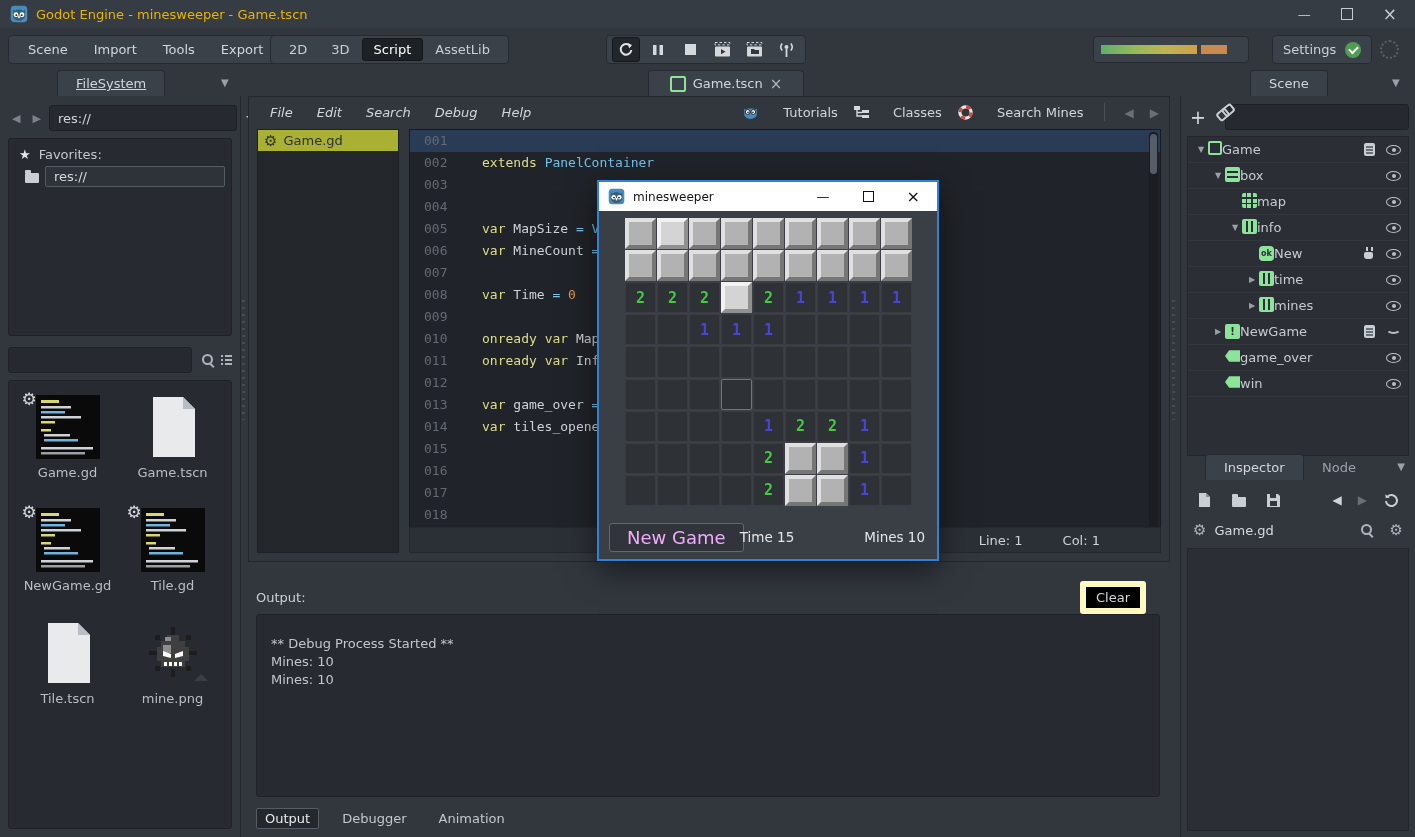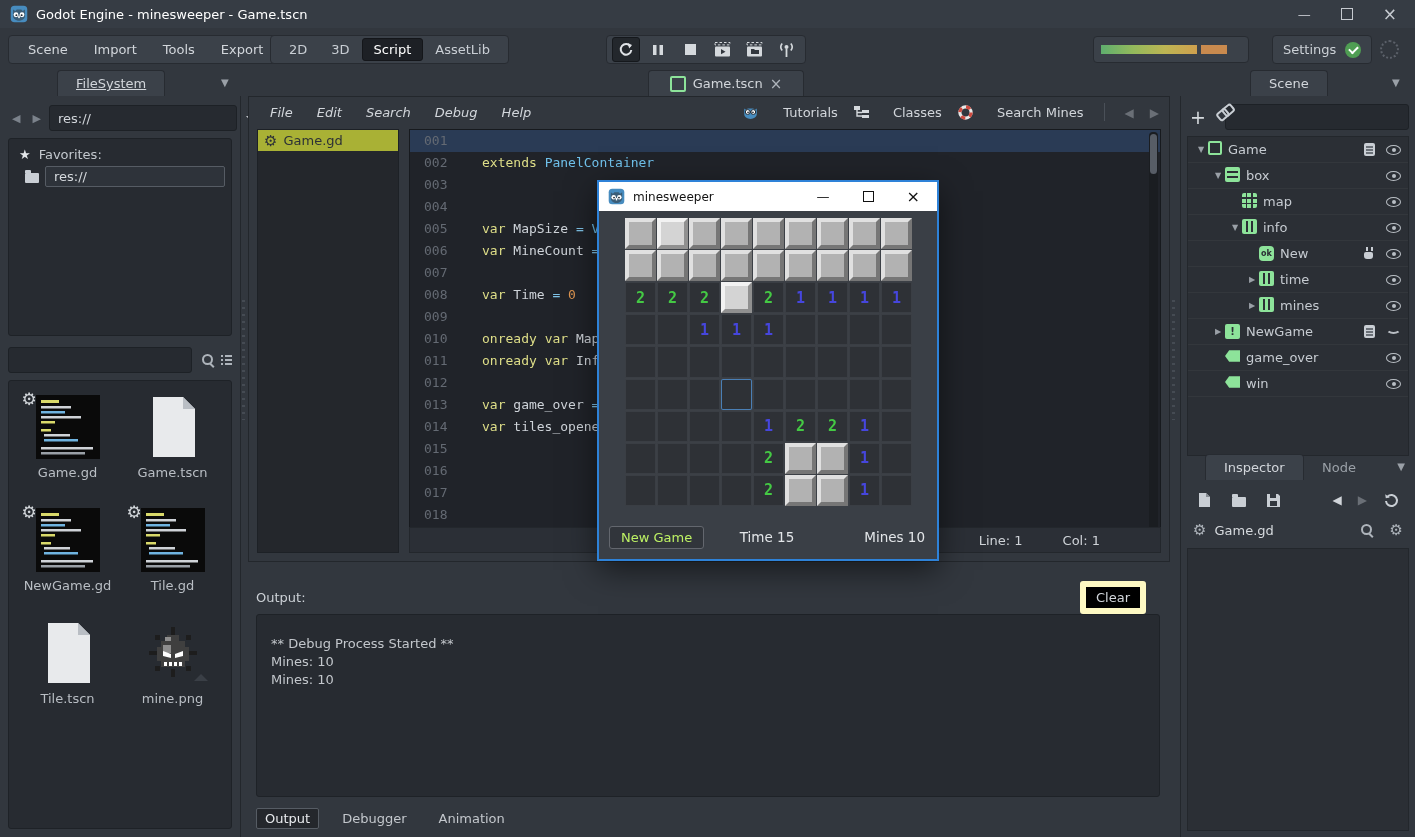--- a/index.html
+++ b/index.html
@@ -1,21 +1,21 @@
 <!DOCTYPE html>
 <html><head>
 <meta charset="utf-8">
 <style>
   html,body{margin:0;padding:0;background:#1b1e22;}
   #app{position:relative;width:1415px;height:837px;background:#32373e;
        font-family:"DejaVu Sans",sans-serif;font-size:13px;color:#ccd1d6;overflow:hidden;}
   
   .titlebar{position:absolute;left:0;top:0;right:0;height:28px;background:#363c44;
             border-bottom:1px solid #23272c;display:flex;align-items:center;padding:0 10px;gap:8px;}
-  .titlebar .t-text{color:#ffffff;font-size:13px;text-align:right;}
+  .titlebar .t-text{color:#eab308;font-size:13px;text-align:right;}
   .win-ctrls{margin-left:auto;display:flex;align-items:center;gap:30px;padding-right:8px;}
   .win-ctrls span{color:#c6cad0;cursor:default;}
   .wc-max{width:10px;height:10px;border:1.5px solid #c6cad0;display:inline-block;}
   
   .toolbar{position:absolute;left:0;top:28px;right:0;height:40px;background:#32373e;}
   .panelbox{background:#3b4149;border:1px solid #272b31;border-radius:4px;display:flex;align-items:center;}
   .menu-bar{position:absolute;left:8px;top:7px;height:27px;padding:0 6px;}
   .menu-item{padding:0 13px;color:#d2d6db;cursor:default;}
   .mode-tabs{position:absolute;left:270px;top:7px;height:27px;padding:0 6px;}
   .mode-tab{padding:3px 11px;color:#c9ced4;border-radius:3px;border:1px solid transparent;}
@@ -96,21 +96,21 @@
   .btab{padding:2px 8px;color:#c3c7cc;border:1px solid transparent;border-radius:2px;}
   .btab.active{border-color:#565c64;background:#24272c;color:#e8eaed;}
   
   .dock-right{position:absolute;left:1180px;top:96px;right:0;bottom:0;background:#32373e;border-left:1px solid #23272c;}
   .scn-toolbar{position:absolute;left:6px;top:6px;right:6px;height:30px;display:flex;align-items:center;gap:8px;}
   .plus{font-size:19px;color:#d5d9dd;padding:0 3px;}
   .scn-search{flex:1;height:24px;background:#262a30;border:1px solid #1d2126;border-radius:3px;}
   .treewell{position:absolute;left:6px;top:40px;right:6px;height:318px;background:#2b2f35;border:1px solid #23272c;overflow:hidden;}
   .trow{height:25px;display:flex;align-items:center;border-bottom:1px solid rgba(255,255,255,.04);position:relative;}
   .trow .exp{width:14px;text-align:center;font-size:8px;color:#9aa0a7;flex:none;}
-  .trow .tlabel{margin-left:6px;color:#c6cbd1;}
+  .trow .tlabel{margin-left:0;color:#c6cbd1;}
   .trailing{position:absolute;right:6px;display:flex;align-items:center;gap:10px;}
   
   .ti{width:15px;height:15px;display:inline-block;position:relative;flex:none;}
   .ti-panel{border:2.5px solid #8de39a;border-radius:2px;width:10px;height:10px;}
   .ti-vbox{background:#8de39a;border-radius:2px;}
   .ti-vbox::after{content:"";position:absolute;left:2px;right:2px;top:4px;height:2px;background:#2b2f35;box-shadow:0 5px 0 #2b2f35;}
   .ti-hbox{background:#8de39a;border-radius:2px;}
   .ti-hbox::after{content:"";position:absolute;top:2px;bottom:2px;left:4px;width:2px;background:#2b2f35;box-shadow:5px 0 0 #2b2f35;}
   .ti-grid{background:#8de39a;border-radius:2px;
      background-image:repeating-linear-gradient(0deg,transparent 0 4px,#2b2f35 4px 5.5px),
@@ -161,21 +161,21 @@
            grid-template-columns:repeat(9,1fr);grid-template-rows:repeat(9,1fr);gap:1px;background:#3c4046;}
   .cell{display:flex;align-items:center;justify-content:center;font-family:"DejaVu Sans Mono",monospace;
         font-weight:bold;font-size:15px;}
   .c-open{background:#2e3136;box-shadow:inset 0 0 0 1px #3a3e44;}
   .c-u{background:#b2b2b2;border-top:4px solid #e0e0e0;border-left:4px solid #e0e0e0;border-bottom:4px solid #767676;border-right:4px solid #767676;}
   .c-hov{background:#d4d4d4;border-top-color:#f2f2f2;border-left-color:#f2f2f2;border-bottom-color:#909090;border-right-color:#909090;}
   .c-focus{box-shadow:inset 0 0 0 1px #4a7fb5;border-radius:2px;}
   .n1{color:#4646dd;}
   .n2{color:#44c944;}
   .ms-footer{position:absolute;left:10px;right:12px;bottom:9px;height:26px;display:flex;align-items:center;}
-  .newgame-btn{background:#31353b;border:1px solid #63676e;border-radius:3px;color:#bef264;padding:3px 11px;font-size:13px;}
+  .newgame-btn{background:#31353b;border:1px solid #63676e;border-radius:3px;color:#f0abfc;padding:3px 17px;font-size:18px;}
   .ms-time{position:absolute;left:50%;transform:translateX(-50%);color:#e3e6e9;font-size:13.5px;}
   .ms-mines{margin-left:auto;color:#e3e6e9;font-size:13.5px;}
   .grip-v{position:absolute;width:3px;background:repeating-linear-gradient(180deg,#454b53 0 2px,transparent 2px 7px);}
 </style>
 </head>
 <body>
 
 <div id="app">
 
   <div class="titlebar">

